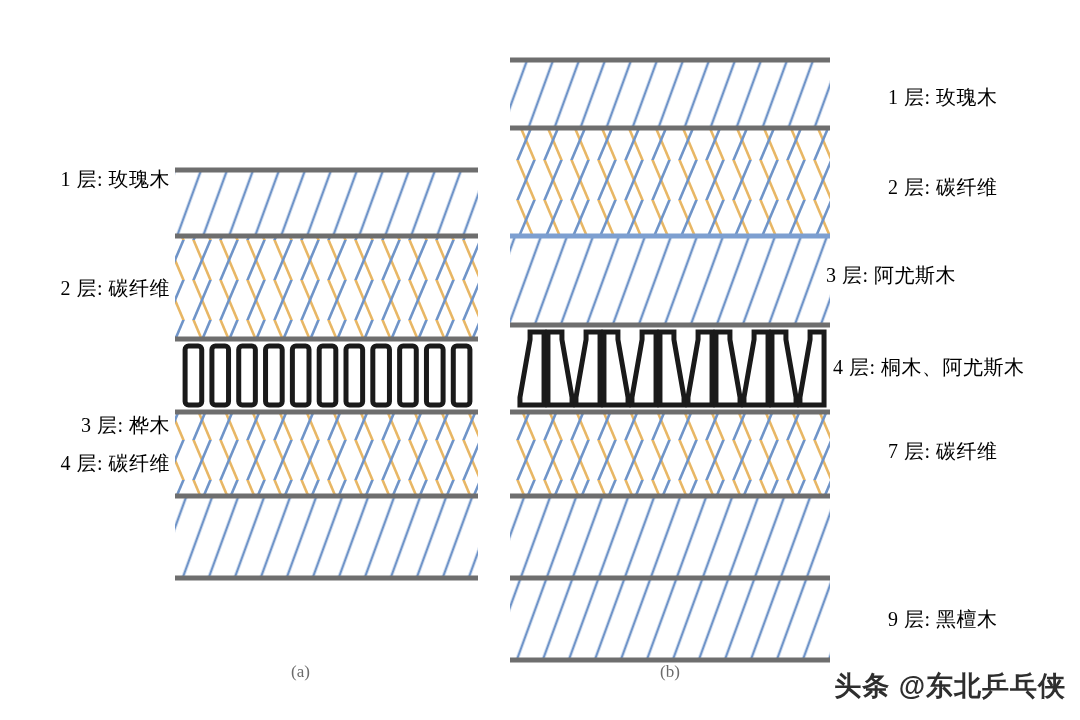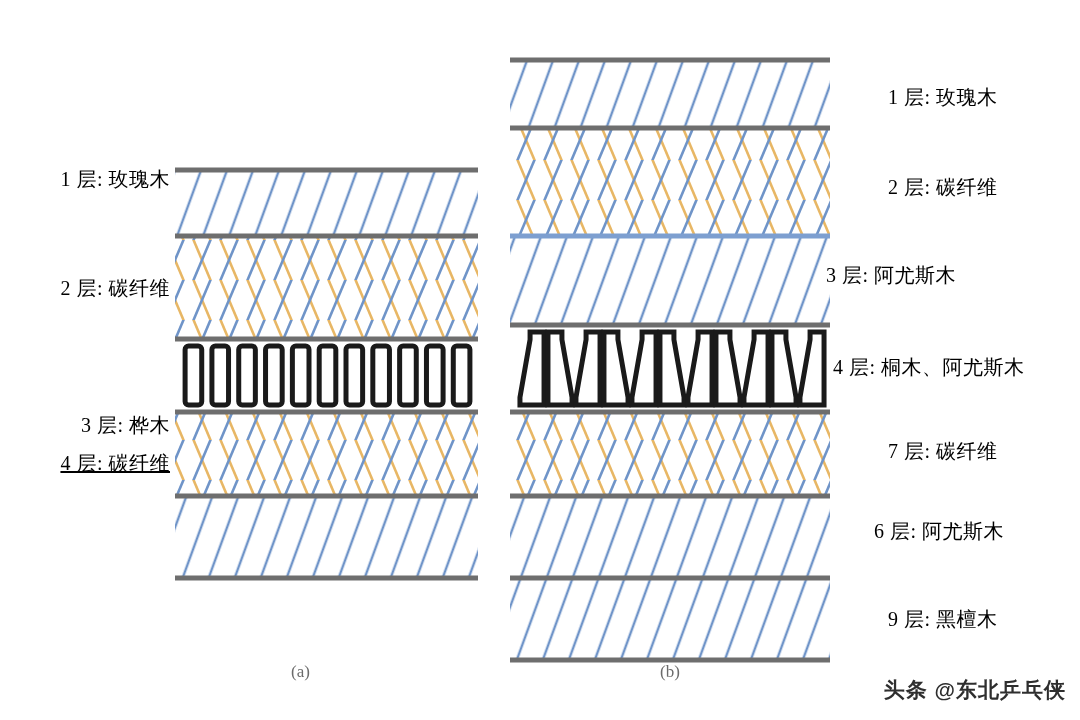--- a/index.html
+++ b/index.html
@@ -38,21 +38,21 @@
     font-size: 17px;
     color: #6b6b6b;
     white-space: nowrap;
   }
 
   .watermark {
     position: absolute;
     right: 14px;
     bottom: 16px;
     font-family: "Liberation Sans", "DejaVu Sans", sans-serif;
-    font-size: 21px;
+    font-size: 27px;
     font-weight: 700;
     color: #2e2e2e;
     white-space: nowrap;
     letter-spacing: 1px;
   }
 
   svg { display: block; }
   .svg-abs { position: absolute; left: 0; top: 0; }
 </style>
 </head>
@@ -207,28 +207,27 @@
         <line x1="510" y1="496" x2="830" y2="496" stroke="#6e6e6e"></line>
         <line x1="510" y1="578" x2="830" y2="578" stroke="#6e6e6e"></line>
         <line x1="510" y1="660" x2="830" y2="660" stroke="#6e6e6e"></line>
       </g>
     </g>
   </svg>
 
   <div class="label label-left" style="left:50px; top:166px; width:120px;">1 层: 玫瑰木</div>
   <div class="label label-left" style="left:50px; top:275px; width:120px;">2 层: 碳纤维</div>
   <div class="label label-left" style="left:50px; top:364px; width:120px;margin-top:48px;">3 层: 桦木</div>
-  <div class="label label-left" style="left:50px; top:450px; width:120px;text-decoration:underline;">4 层: 碳纤维</div>
+  <div class="label label-left" style="left:50px; top:450px; width:120px;">4 层: 碳纤维</div>
 
   <div class="label label-right" style="left:888px; top:84px;">1 层: 玫瑰木</div>
   <div class="label label-right" style="left:888px; top:174px;">2 层: 碳纤维</div>
   <div class="label label-right" style="left:826px; top:262px;">3 层: 阿尤斯木</div>
   <div class="label label-right" style="left:833px; top:354px;text-align:right;">4 层: 桐木、阿尤斯木</div>
   <div class="label label-right" style="left:888px; top:438px;">7 层: 碳纤维</div>
-  <div class="label label-right" style="left:874px; top:518px;">6 层: 阿尤斯木</div>
   <div class="label label-right" style="left:888px; top:606px;">9 层: 黑檀木</div>
 
   <div class="caption" style="left:291px; top:662px;">(a)</div>
   <div class="caption" style="left:660px; top:662px;">(b)</div>
 
   <div class="watermark">头条 @东北乒乓侠</div>
 
 </div>
 
 </body></html>

